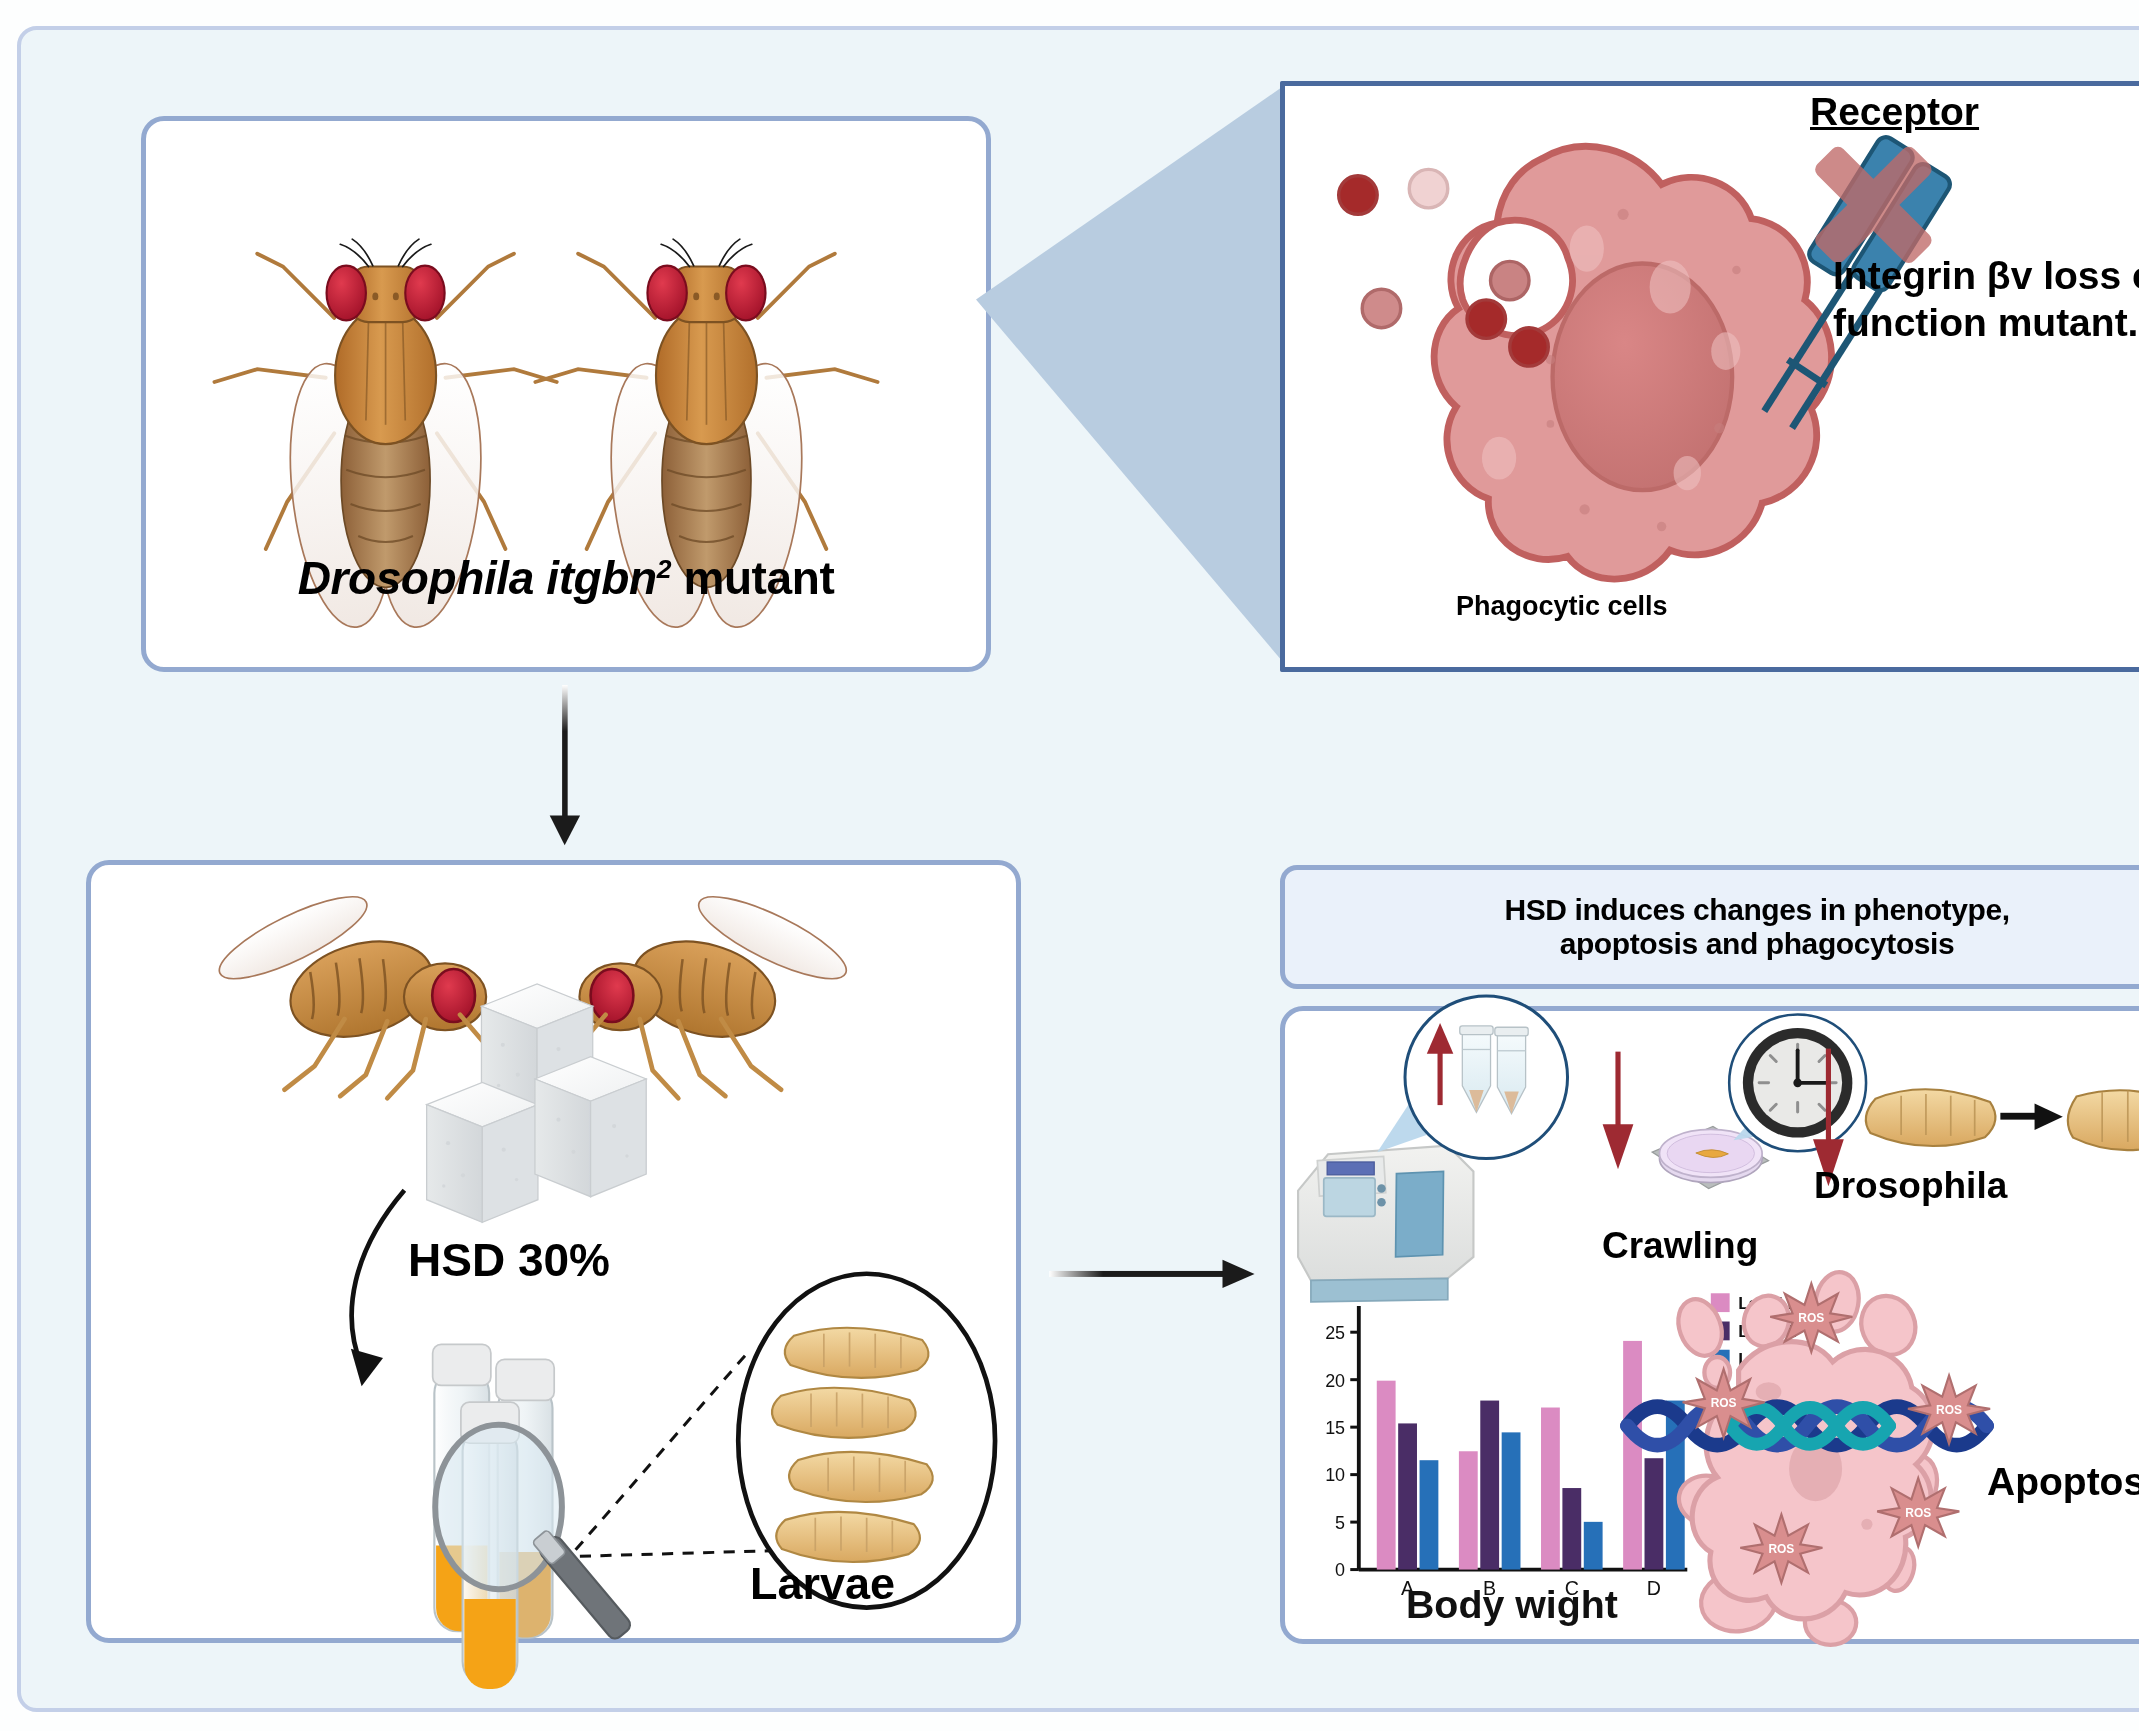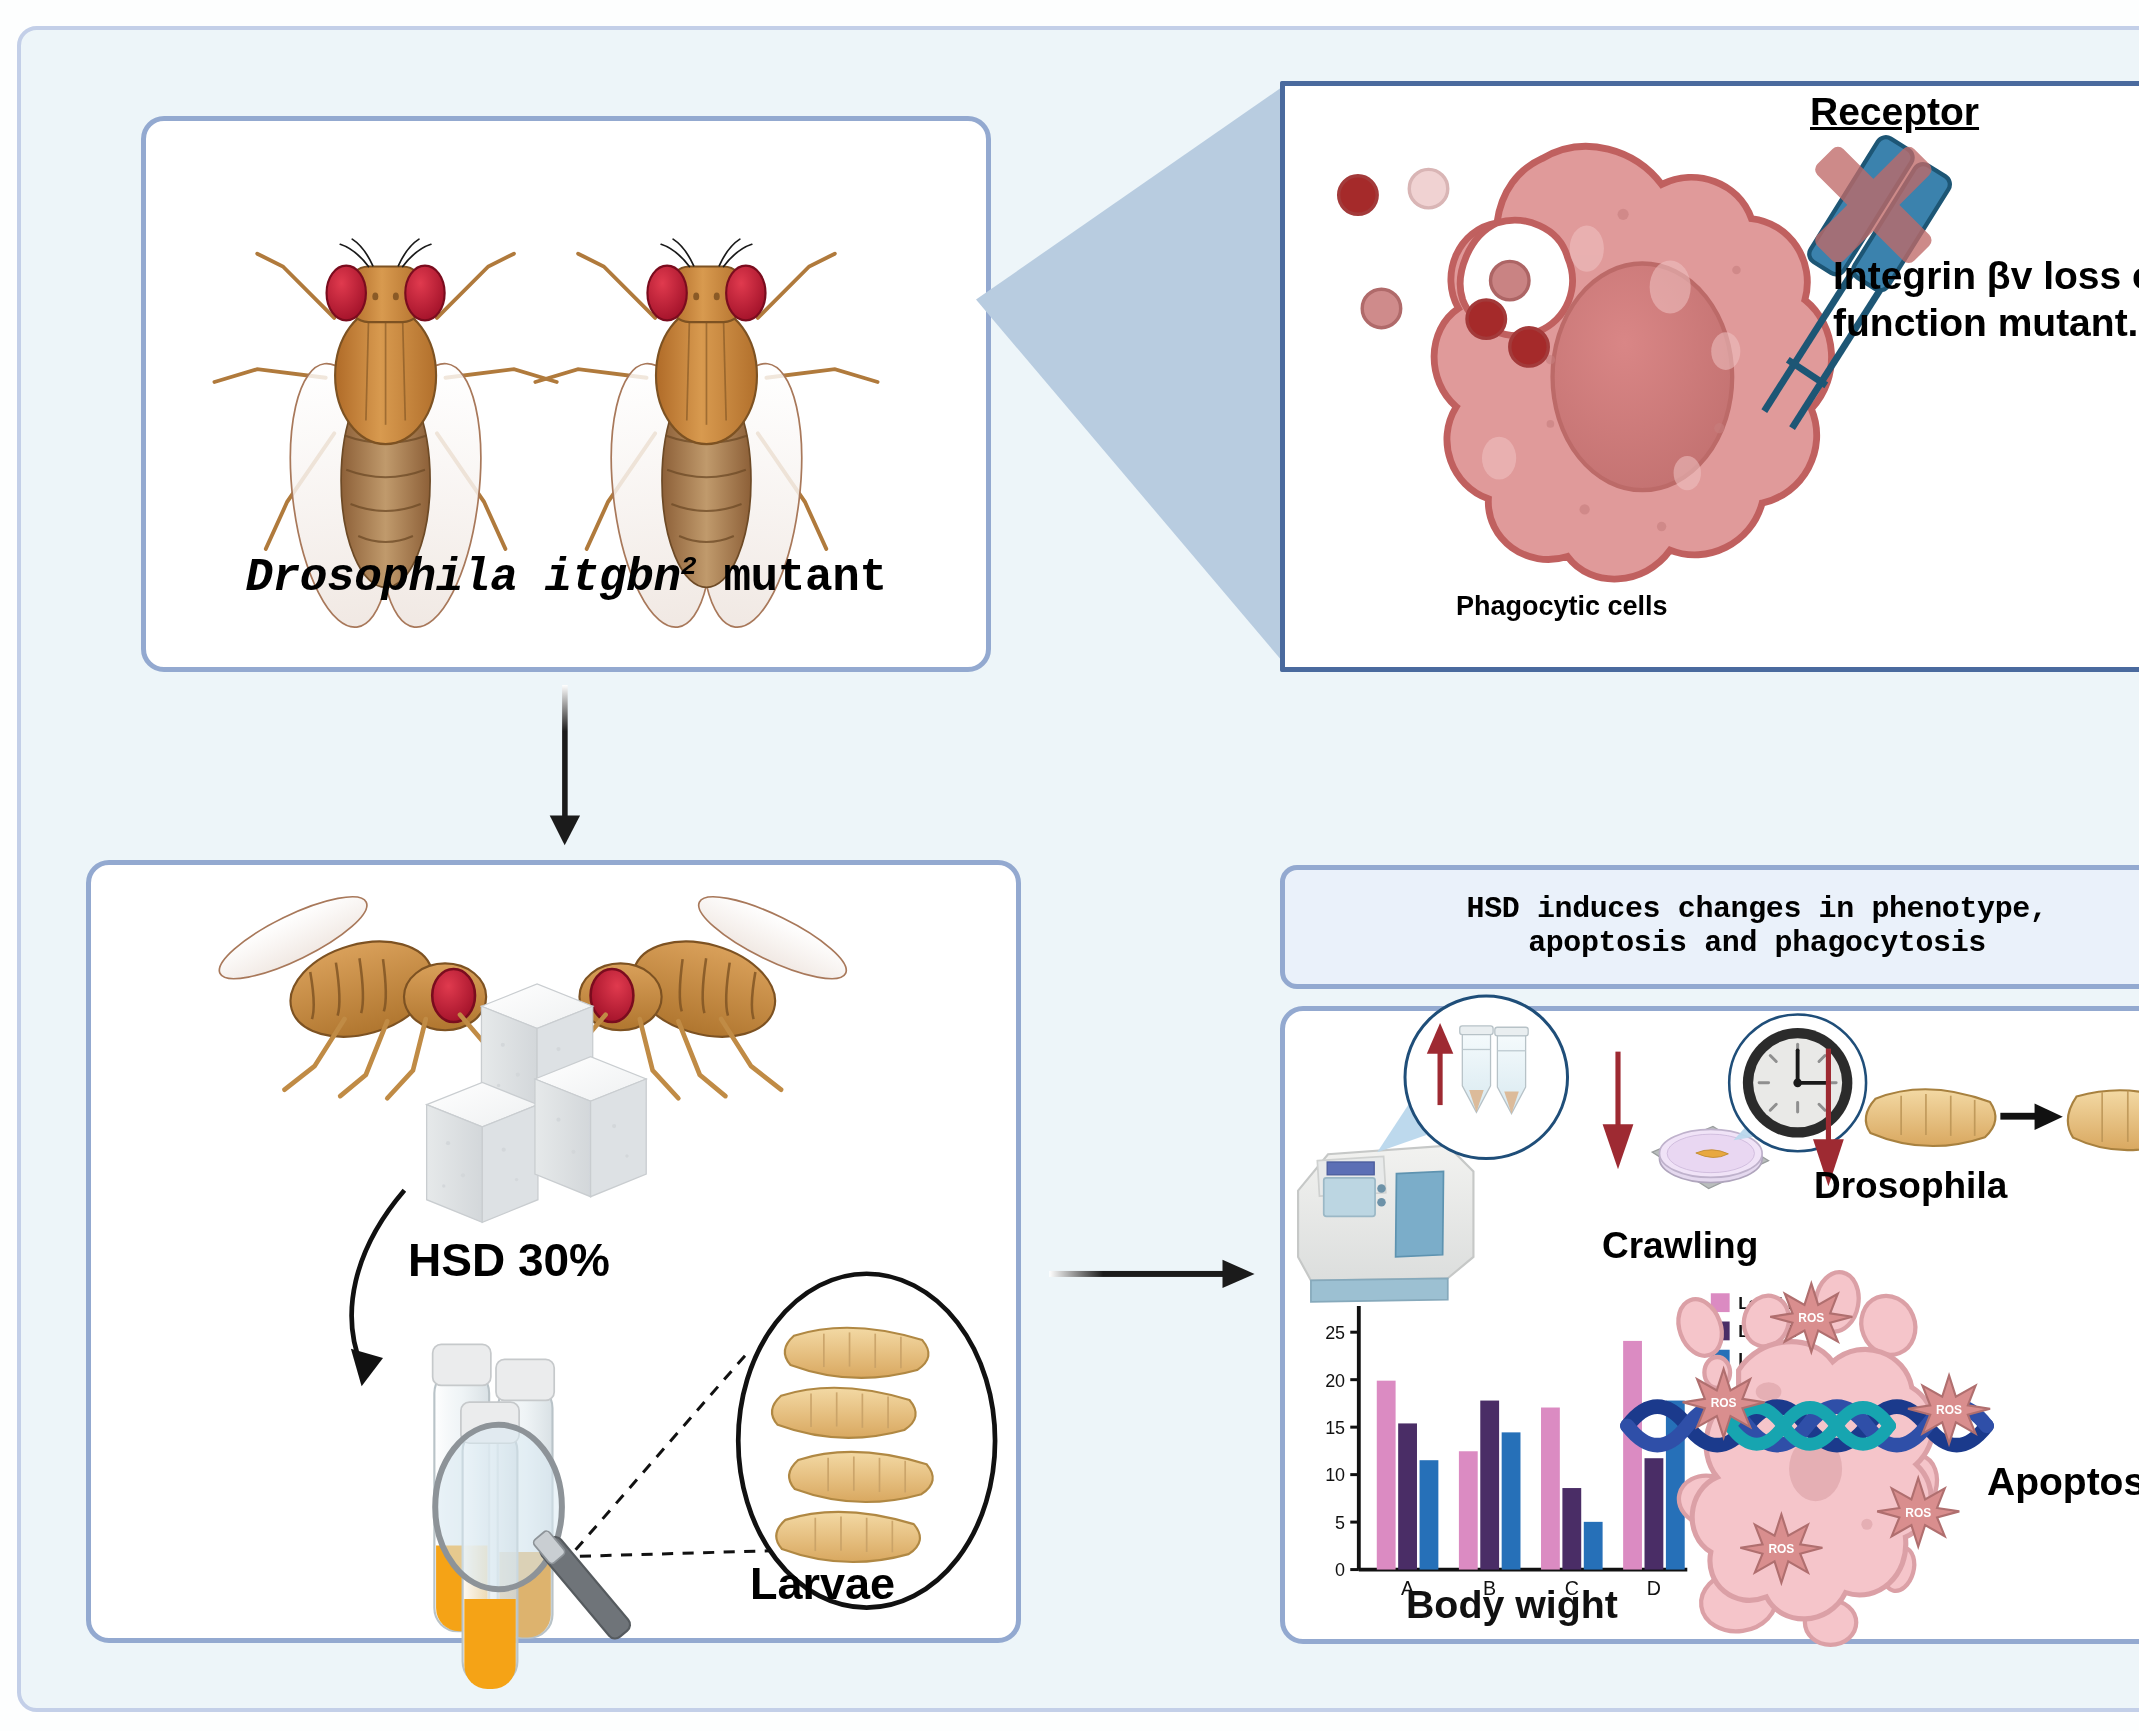--- a/index.html
+++ b/index.html
@@ -20,21 +20,21 @@
   .panel-sq{
     position:absolute;background:#ffffff;border:5.1px solid #4a6a9e;
     border-radius:1.7px;box-sizing:border-box;
   }
   .hdr-box{
     position:absolute;background:#eaf1fa;border:5.1px solid #93a9d0;
     border-radius:17px;box-sizing:border-box;
     display:flex;align-items:center;justify-content:center;text-align:center;
   }
   .ttl{
-    font-family:Liberation Mono, monospace;font-weight:bold;color:#000;
+    font-family:Liberation Sans, sans-serif;font-weight:bold;color:#000;
     line-height:1.12;letter-spacing:-0.4px;
   }
   .cap{position:absolute;font-weight:bold;color:#000;font-family:"Liberation Sans",sans-serif;}
   svg{display:block;overflow:visible;}
   .nosel{user-select:none;}
 </style>
 </head>
 <body>
 
 <div id="canvas" class="nosel">

